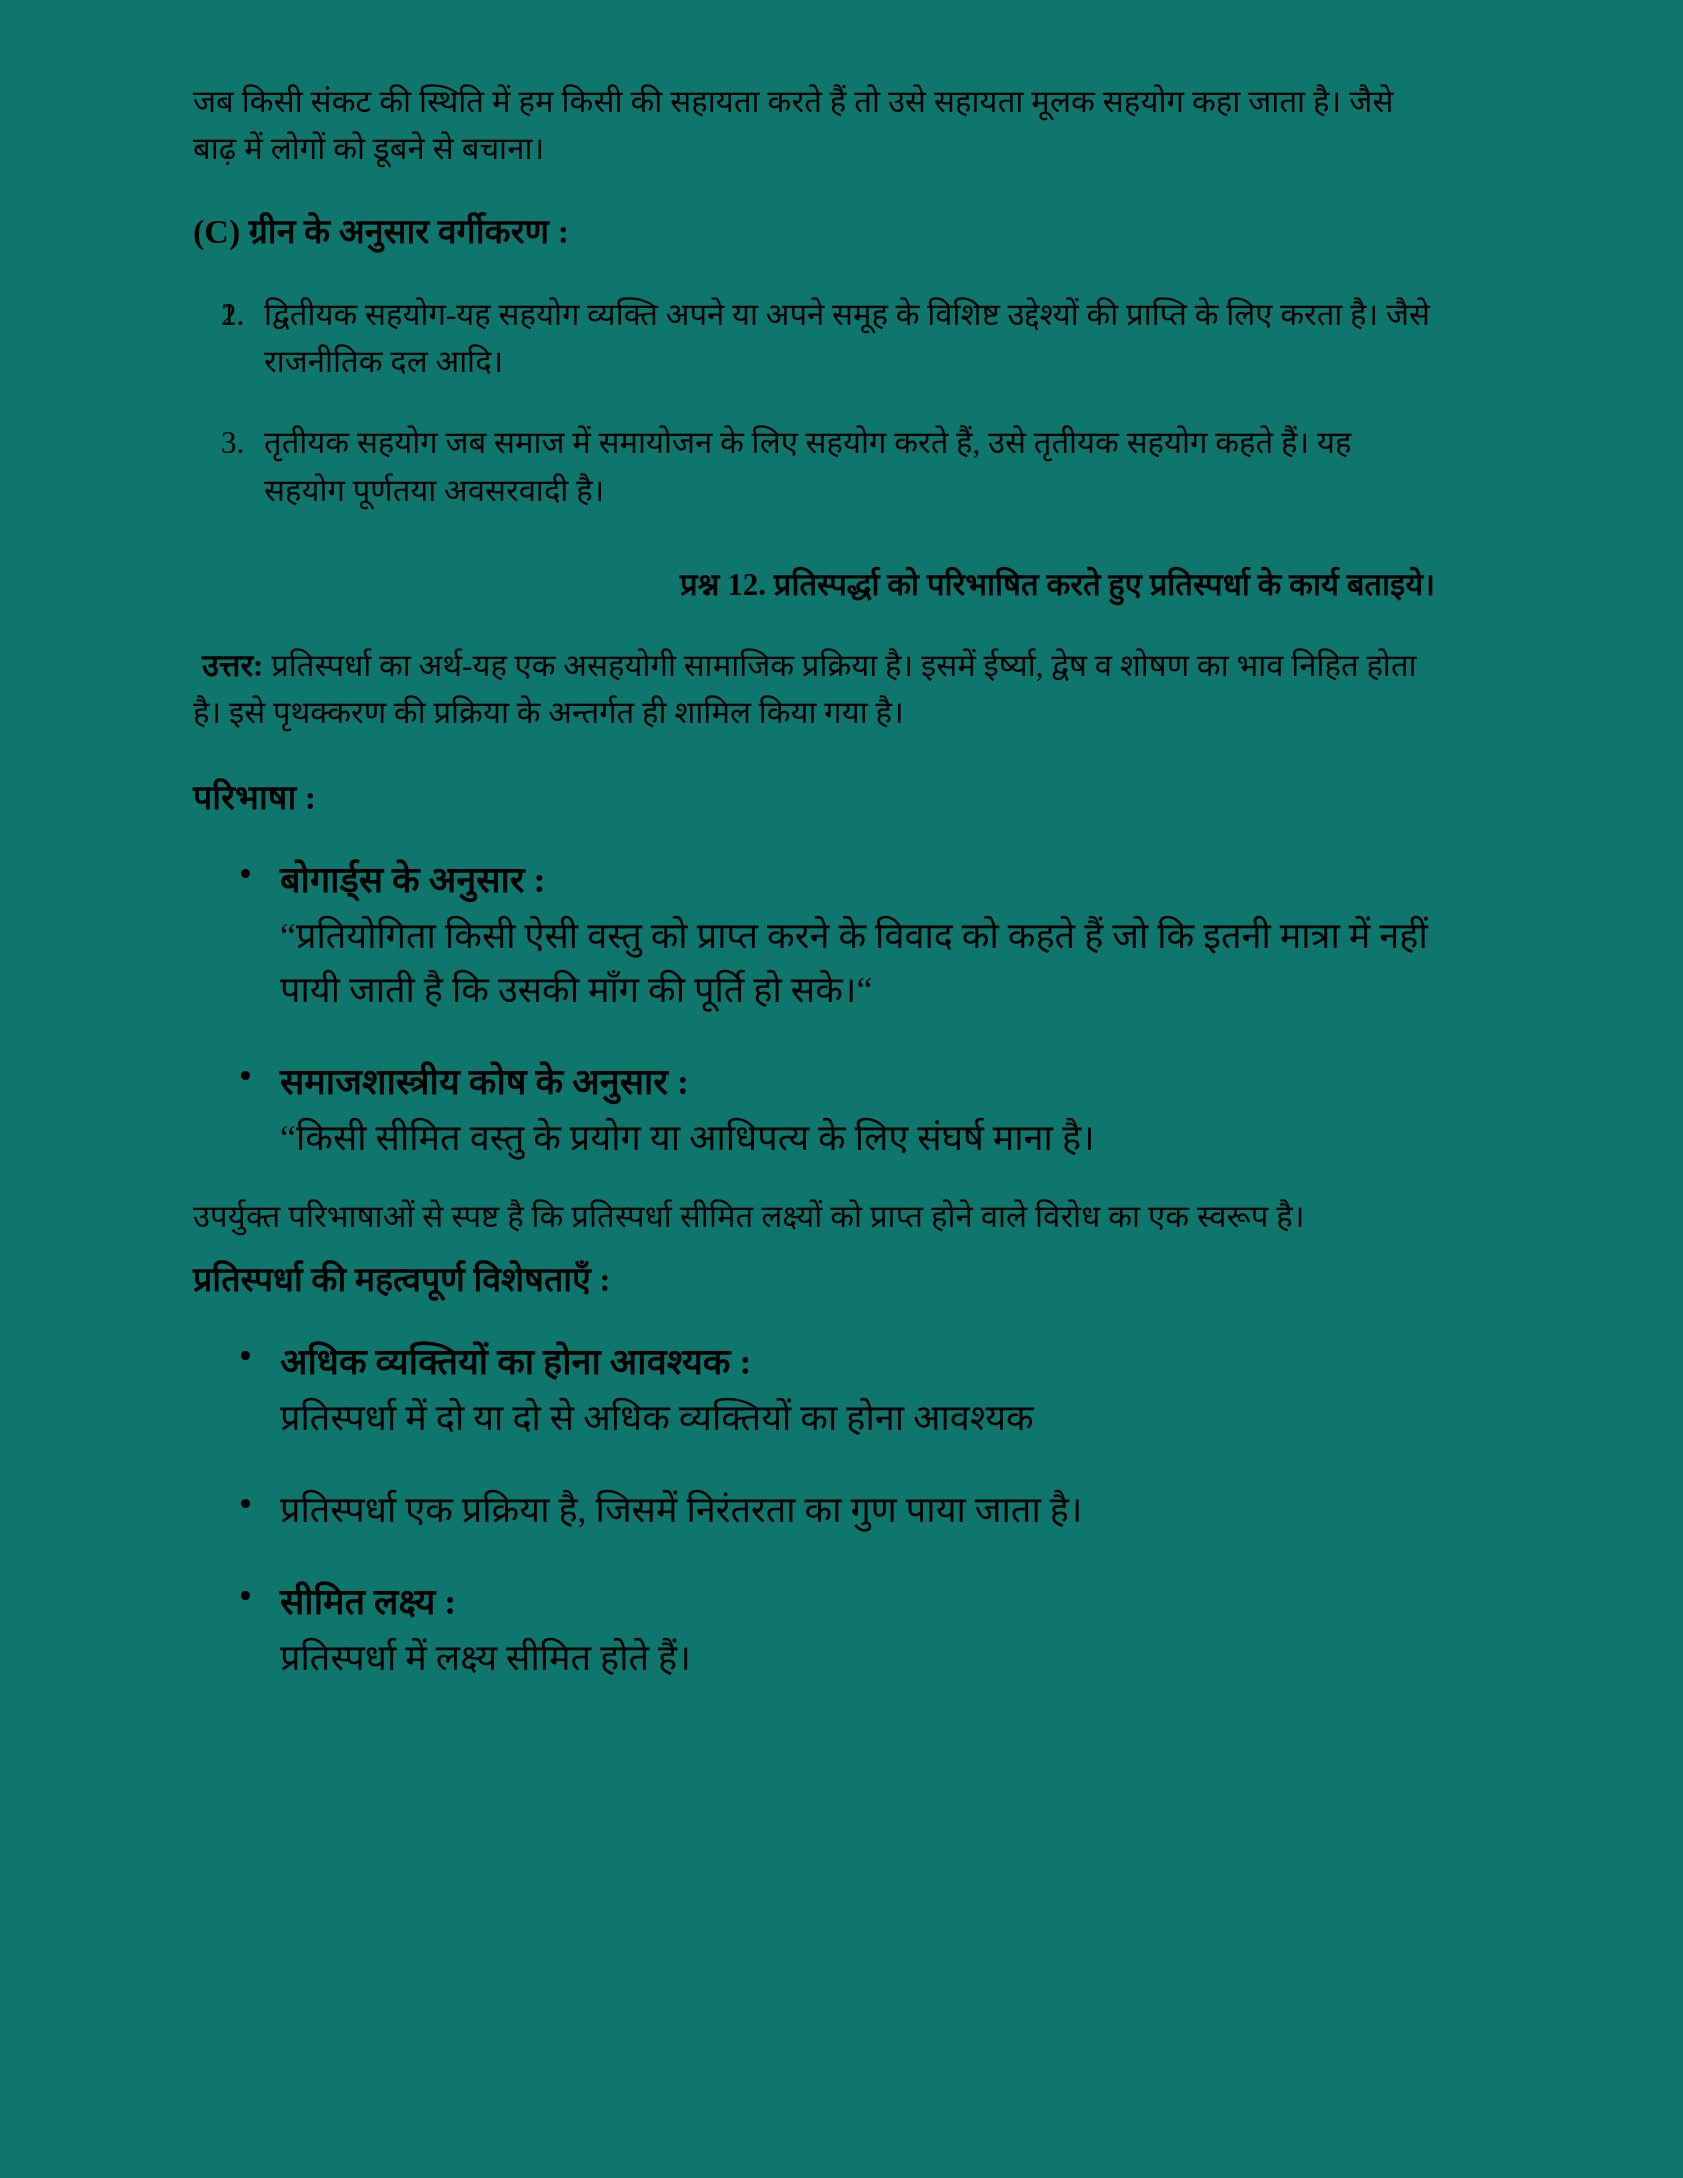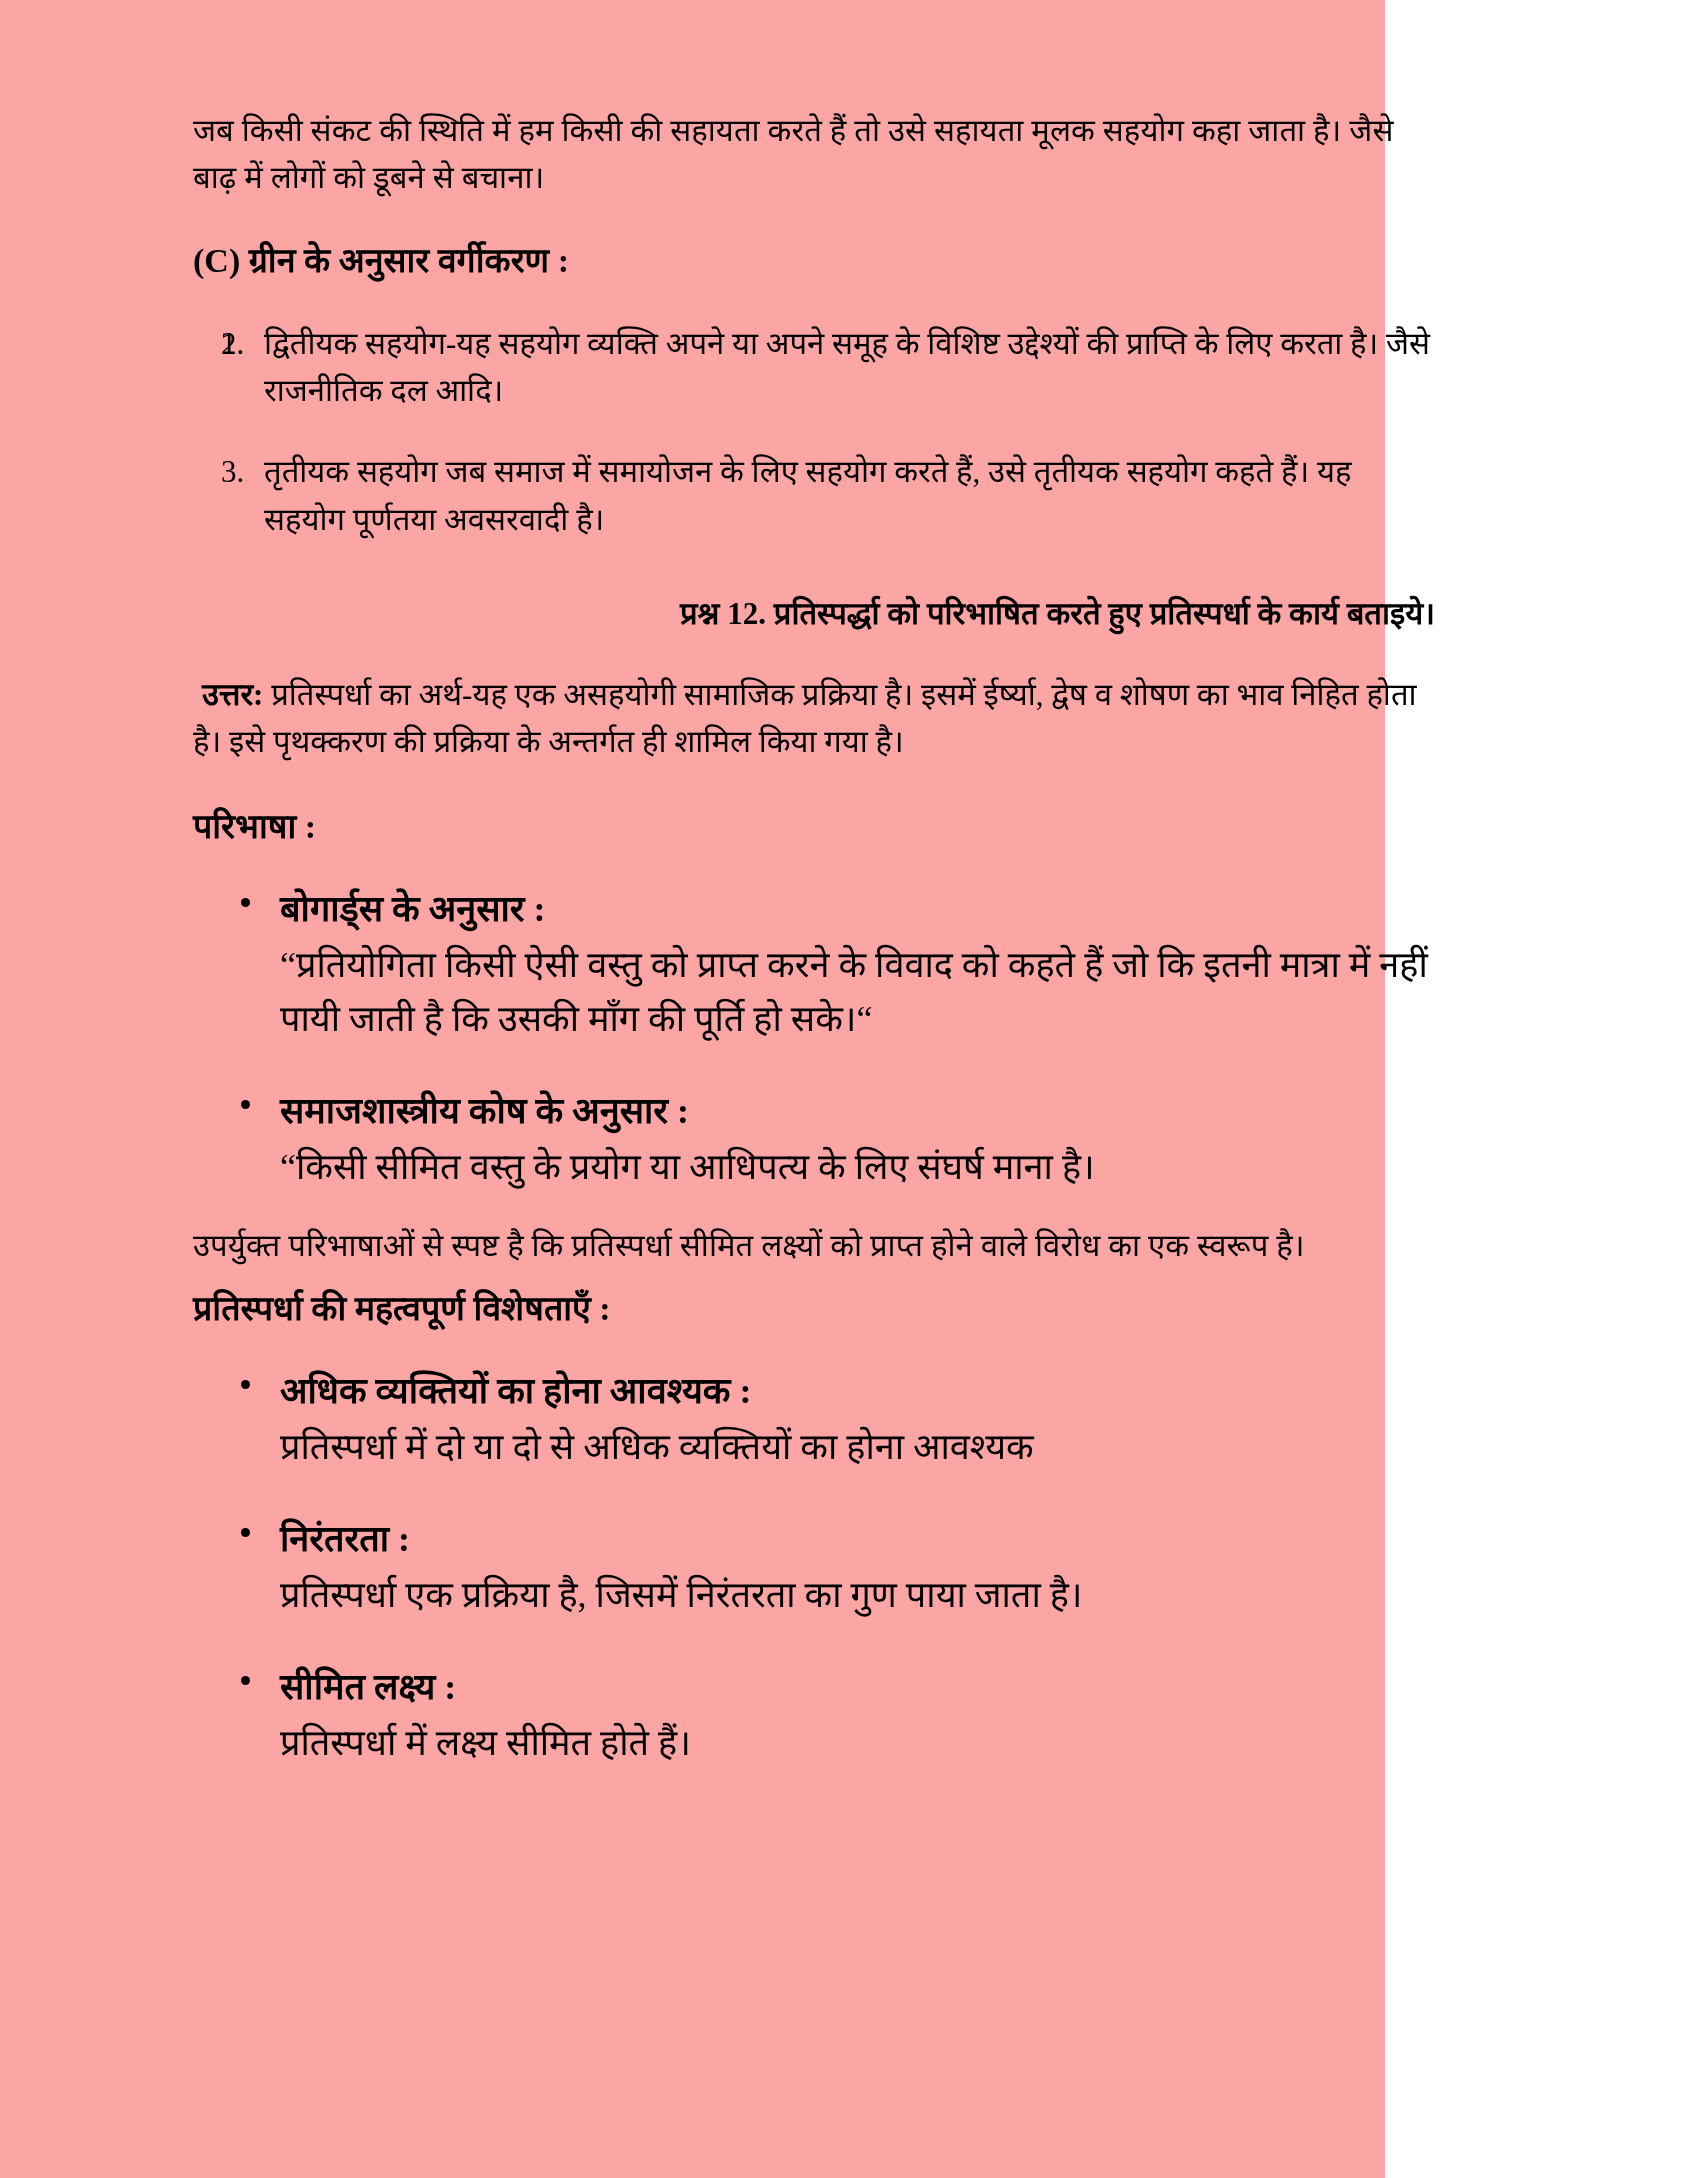--- a/index.html
+++ b/index.html
@@ -10,25 +10,25 @@
   }
   body {
     width: 1683px;
     height: 2178px;
     font-family: "Liberation Serif", "DejaVu Serif", serif;
     color: #000000;
     -webkit-font-smoothing: antialiased;
   }
   .page {
     position: relative;
-    width: 1385px;
+    width: 1683px;
     height: 2178px;
-    background: #fca5a5;
+    background: #0f766e;
     box-sizing: border-box;
-    padding: 107px 248px 0 193px;
+    padding: 78px 248px 0 193px;
   }
   .content {
     width: 1242px;
   }
 
   
   .para {
     font-size: 31px;
     line-height: 1.52;
     text-align: left;
@@ -165,21 +165,20 @@
     <h2 class="heading">प्रतिस्पर्धा की महत्वपूर्ण विशेषताएँ :</h2>
 
     <ul class="bullet-list">
       <li>
         <span class="dot"></span>
         <span class="bullet-title">अधिक व्यक्तियों का होना आवश्यक :</span>
         <span class="bullet-body">प्रतिस्पर्धा में दो या दो से अधिक व्यक्तियों का होना आवश्यक</span>
       </li>
       <li>
         <span class="dot"></span>
-        <span class="bullet-title">निरंतरता :</span>
         <span class="bullet-body">प्रतिस्पर्धा एक प्रक्रिया है, जिसमें निरंतरता का गुण पाया जाता है।</span>
       </li>
       <li>
         <span class="dot"></span>
         <span class="bullet-title">सीमित लक्ष्य :</span>
         <span class="bullet-body">प्रतिस्पर्धा में लक्ष्य सीमित होते हैं।</span>
       </li>
     </ul>
 
   </div>

